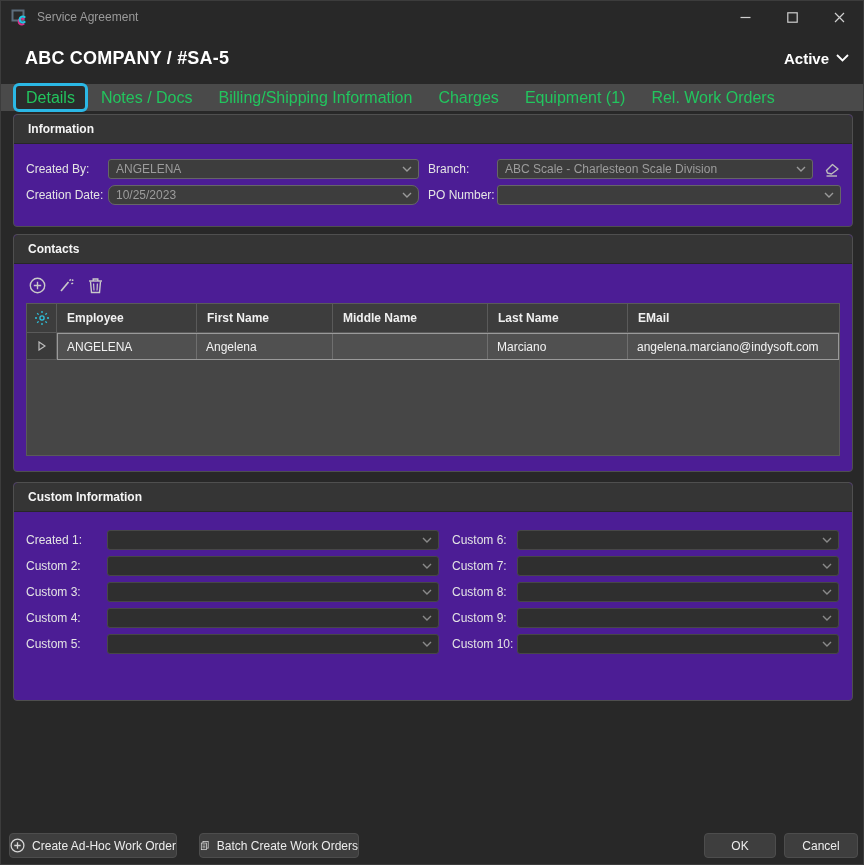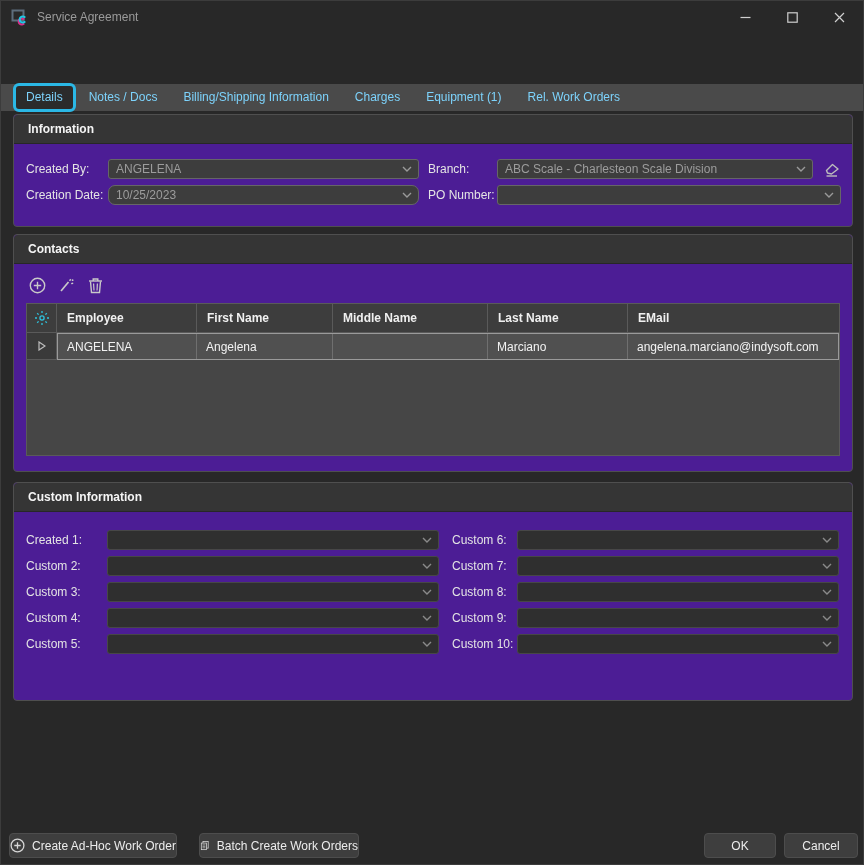--- a/index.html
+++ b/index.html
@@ -17,21 +17,21 @@
   .win-btn { width:47px; height:32px; display:flex; align-items:center; justify-content:center; cursor:default; }
   
   .header-row { position:absolute; top:38px; left:24px; right:14px; height:38px;
     display:flex; align-items:center; justify-content:space-between; }
   .header-title { font-size:18px; font-weight:700; color:#ffffff; letter-spacing:.2px; }
   .status-dd { display:flex; align-items:center; gap:7px; }
   .status-dd .status-label { font-size:15px; font-weight:700; color:#ffffff; }
   
   .tabbar { position:absolute; top:83px; left:0; right:0; height:27px; background:#4a4a4a;
     display:flex; align-items:center; padding-left:12px; box-sizing:border-box; }
-  .tab { font-size:12px; color:#7dd3fc; padding:0 13px; line-height:27px; white-space:nowrap; }
+  .tab { font-size:16px; color:#22c55e; padding:0 13px; line-height:27px; white-space:nowrap; }
   .tab.selected { background:#2b2b2b; border:3px solid #2bb8e6; border-radius:6px;
     line-height:23px; height:23px; padding:0 10px; }
   
   .panel { position:absolute; left:12px; width:840px; background:#4c1d95;
     border:1px solid #4f4f4f; border-radius:4px; box-sizing:border-box; }
   #panel-info     { top:113px; height:113px; }
   #panel-contacts { top:233px; height:238px; }
   #panel-custom   { top:481px; height:219px; }
   .panel-header { height:28px; line-height:28px; padding-left:14px; font-size:12px; font-weight:700;
     color:#f5f5f5; background:#353535; border-bottom:1px solid #272727; border-radius:4px 4px 0 0; }
@@ -98,20 +98,29 @@
           </svg>
       </div>
       <div class="win-btn">
         <svg width="11" height="11" viewBox="0 0 11 11">
             <path d="M1 1 L10 10 M10 1 L1 10" stroke="#cfcfcf" stroke-width="1.2"></path>
           </svg>
       </div>
     </div>
   </div>
 
+  <div class="header-row">
+    <span class="header-title">ABC COMPANY / #SA-5</span>
+    <div class="status-dd">
+      <span class="status-label">Active</span>
+      <svg width="13" height="8" viewBox="0 0 13 8">
+          <polyline points="1,1 6.5,6.5 12,1" fill="none" stroke="#ffffff" stroke-width="1.8"></polyline>
+        </svg>
+    </div>
+  </div>
 
   <div class="tabbar">
     <div class="tab selected">Details</div>
     <div class="tab">Notes / Docs</div>
     <div class="tab">Billing/Shipping Information</div>
     <div class="tab">Charges</div>
     <div class="tab">Equipment (1)</div>
     <div class="tab">Rel. Work Orders</div>
   </div>
 

